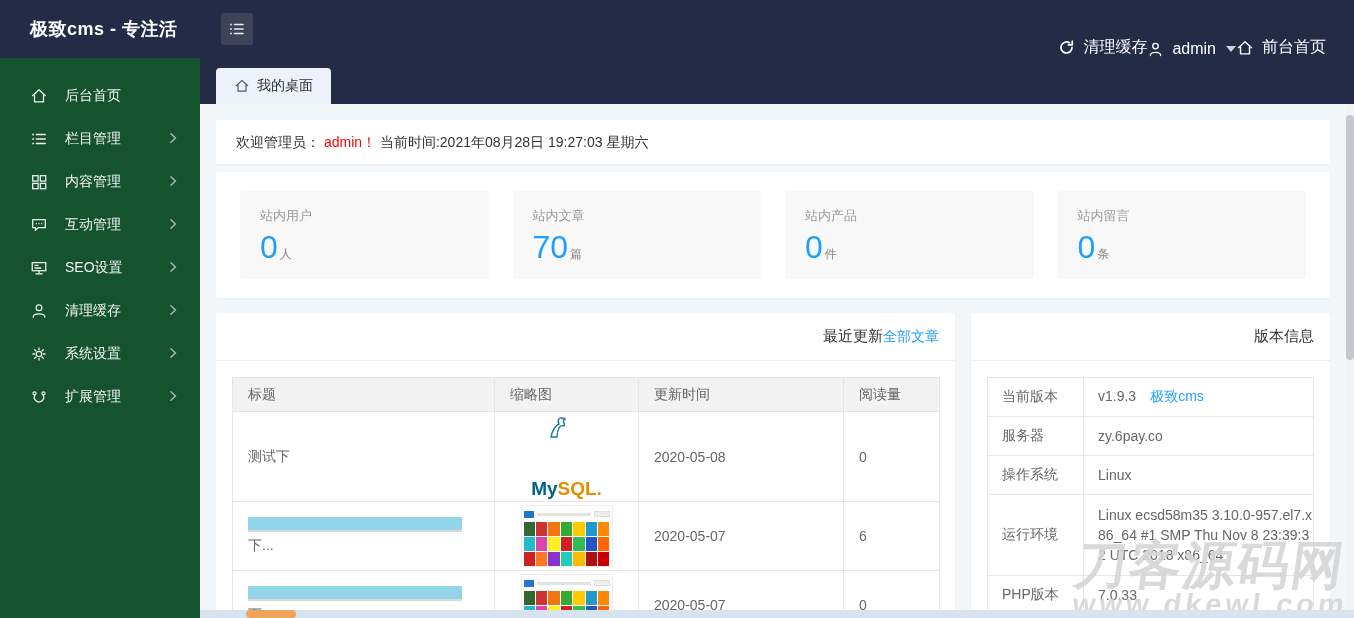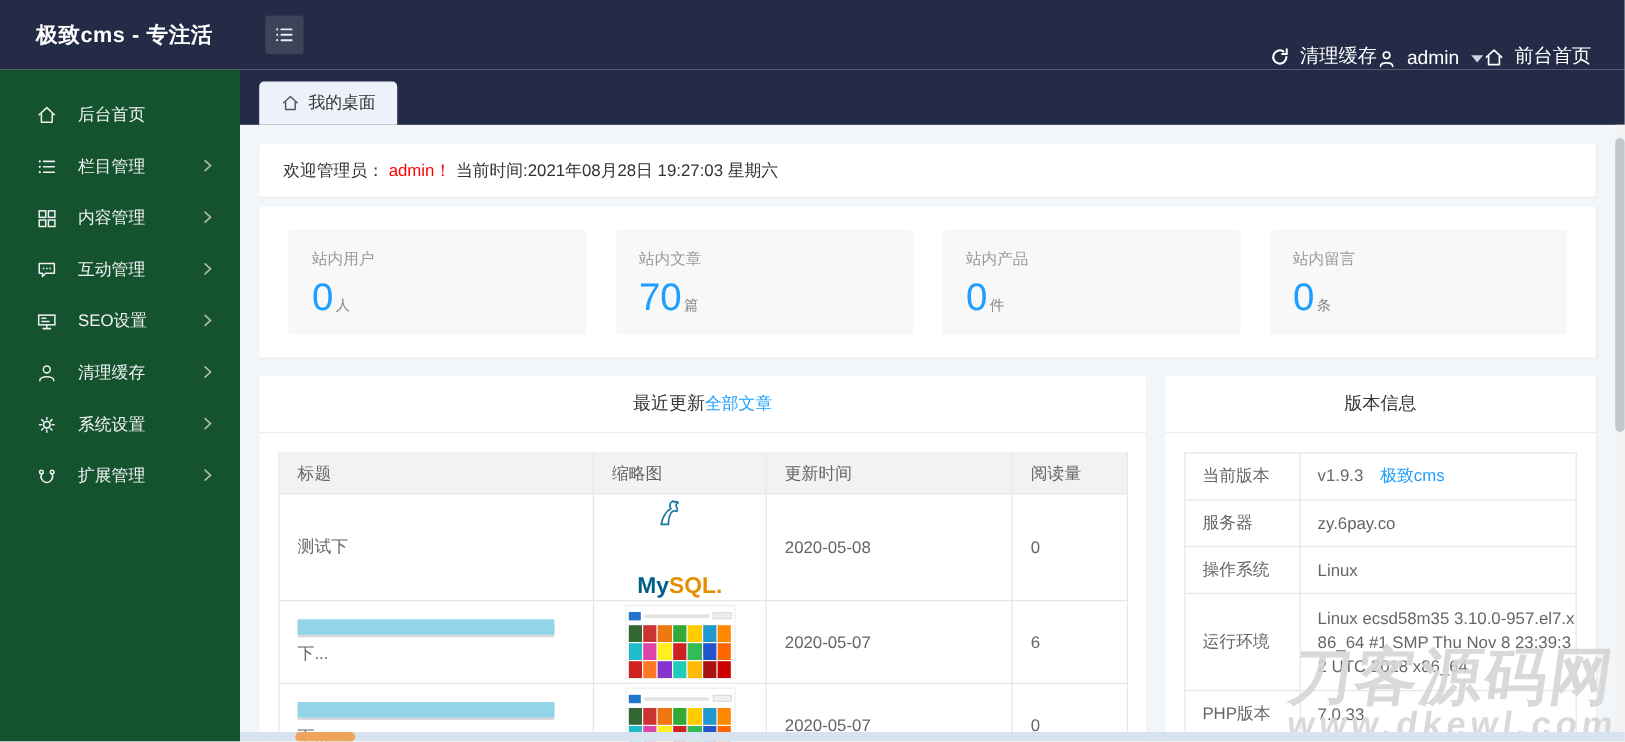--- a/index.html
+++ b/index.html
@@ -31,21 +31,21 @@
   .welcome { position:absolute; left:16px; width:1114px; top:16px; height:44px; line-height:44px; padding-left:20px; font-size:14px; color:#333; }
   .welcome .red { color:#ff0000; }
 
   .stats { position:absolute; left:16px; width:1114px; top:68px; height:126px; display:flex; align-items:center; gap:24px; padding:0 24px; }
   .stat-card { flex:1; height:88px; background:#f8f8f8; border-radius:3px; padding:16px 20px; }
   .stat-label { font-size:13px; color:#999; }
   .stat-line { margin-top:4px; }
   .stat-value { font-size:32px; color:#1E9FFF; }
   .stat-unit { font-size:12px; color:#888; margin-left:2px; }
 
-  .panel-header { height:48px; border-bottom:1px solid #efefef; display:flex; align-items:center; justify-content:center; padding:0 16px; }
+  .panel-header { height:48px; border-bottom:1px solid #efefef; display:flex; align-items:center; justify-content:flex-end; padding:0 16px; }
   .panel-title { font-size:15px; color:#333; }
   .panel-link { font-size:14px; color:#1E9FFF; text-decoration:none; cursor:pointer; }
 
   .recent-panel { position:absolute; left:16px; top:209px; width:739px; height:420px; }
   .recent-table { margin:16px 16px 0; width:707px; border-collapse:collapse; font-size:14px; color:#666; table-layout:fixed; }
   .recent-table th, .recent-table td { border:1px solid #e6e6e6; text-align:left; padding-left:15px; }
   .recent-table thead th { background:#f2f2f2; height:34px; font-weight:normal; color:#666; }
   .recent-table tbody td { height:69px; background:#fff; }
   .td-thumb { text-align:center !important; padding:3px 0 !important; }
 

